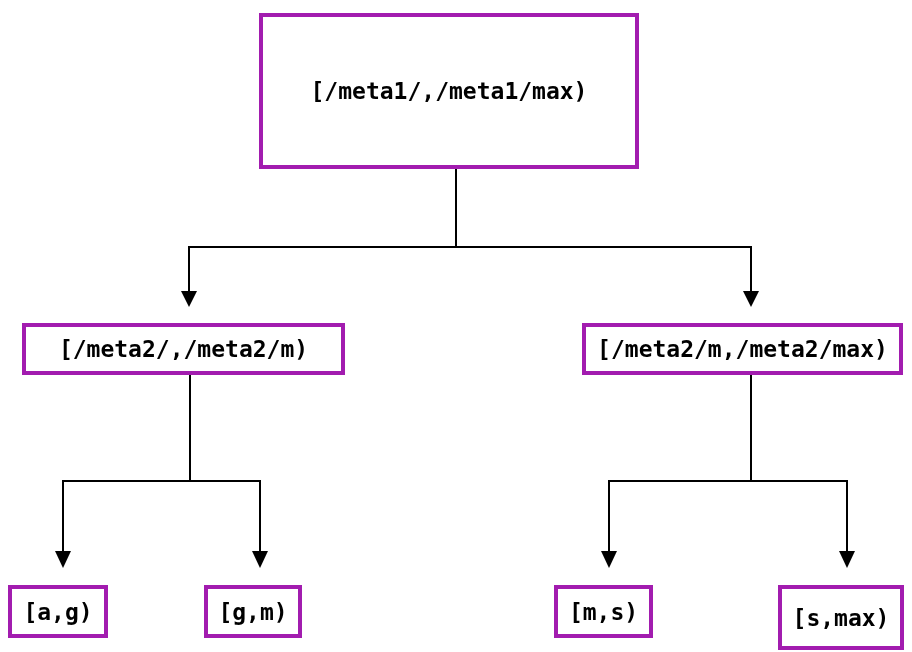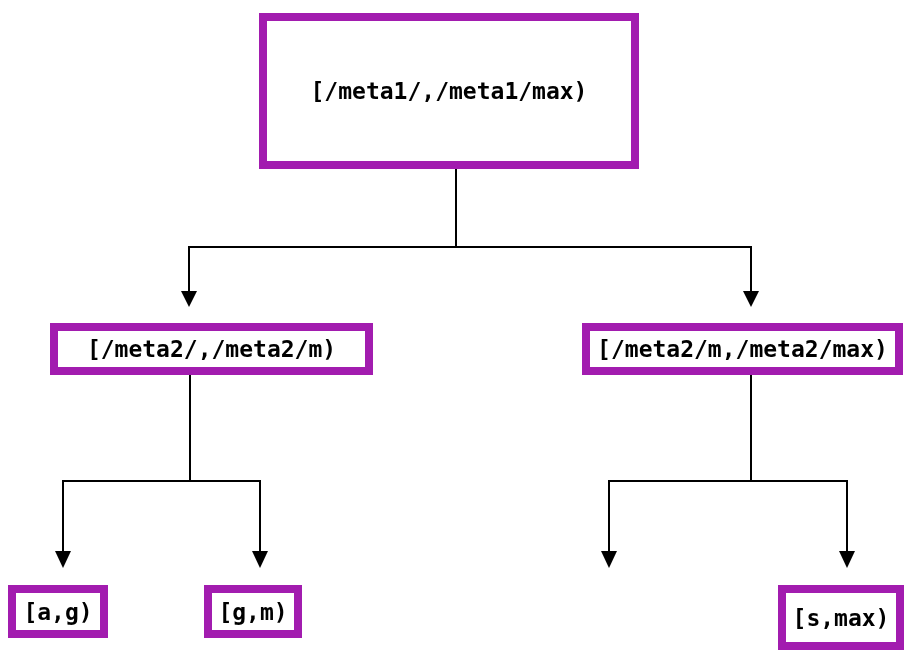--- a/index.html
+++ b/index.html
@@ -20,33 +20,33 @@
     left: 0;
     top: 0;
     width: 912px;
     height: 652px;
     z-index: 0;
     pointer-events: none;
   }
   .node {
     position: absolute;
     box-sizing: border-box;
-    border: 8px solid #a21caf;
+    border: 4px solid #a21caf;
     background: #ffffff;
     color: #000000;
     display: flex;
     align-items: center;
     justify-content: center;
     font-size: 23px;
     font-weight: 700;
     white-space: nowrap;
     z-index: 1;
   }
   #node-root      { left: 259px; top: 13px;  width: 380px; height: 156px; }
-  #node-meta2-lo  { left: 22px;  top: 323px; width: 323px; height: 52px; margin-left: 28px; }
+  #node-meta2-lo  { left: 22px;  top: 323px; width: 323px; height: 52px; }
   #node-meta2-hi  { left: 582px; top: 323px; width: 321px; height: 52px; align-items: center; }
   #node-leaf-ag   { left: 8px;   top: 585px; width: 100px; height: 53px; }
   #node-leaf-gm   { left: 204px; top: 585px; width: 98px;  height: 53px; }
   #node-leaf-ms   { left: 554px; top: 585px; width: 99px;  height: 53px; }
   #node-leaf-smax { left: 778px; top: 585px; width: 126px; height: 65px; }
   .edge-line {
     fill: none;
     stroke: #000000;
     stroke-width: 2;
   }
@@ -91,18 +91,21 @@
   </div>
 
   <div class="node" id="node-leaf-gm">
     <span>[g,m)</span>
   </div>
 
   <div class="node" id="node-leaf-ag">
     <span>[a,g)</span>
   </div>
 
+  <div class="node" id="node-leaf-ms">
+    <span>[m,s)</span>
+  </div>
 
   <div class="node" id="node-leaf-smax">
     <span>[s,max)</span>
   </div>
 
 </div>
 
 </body></html>

